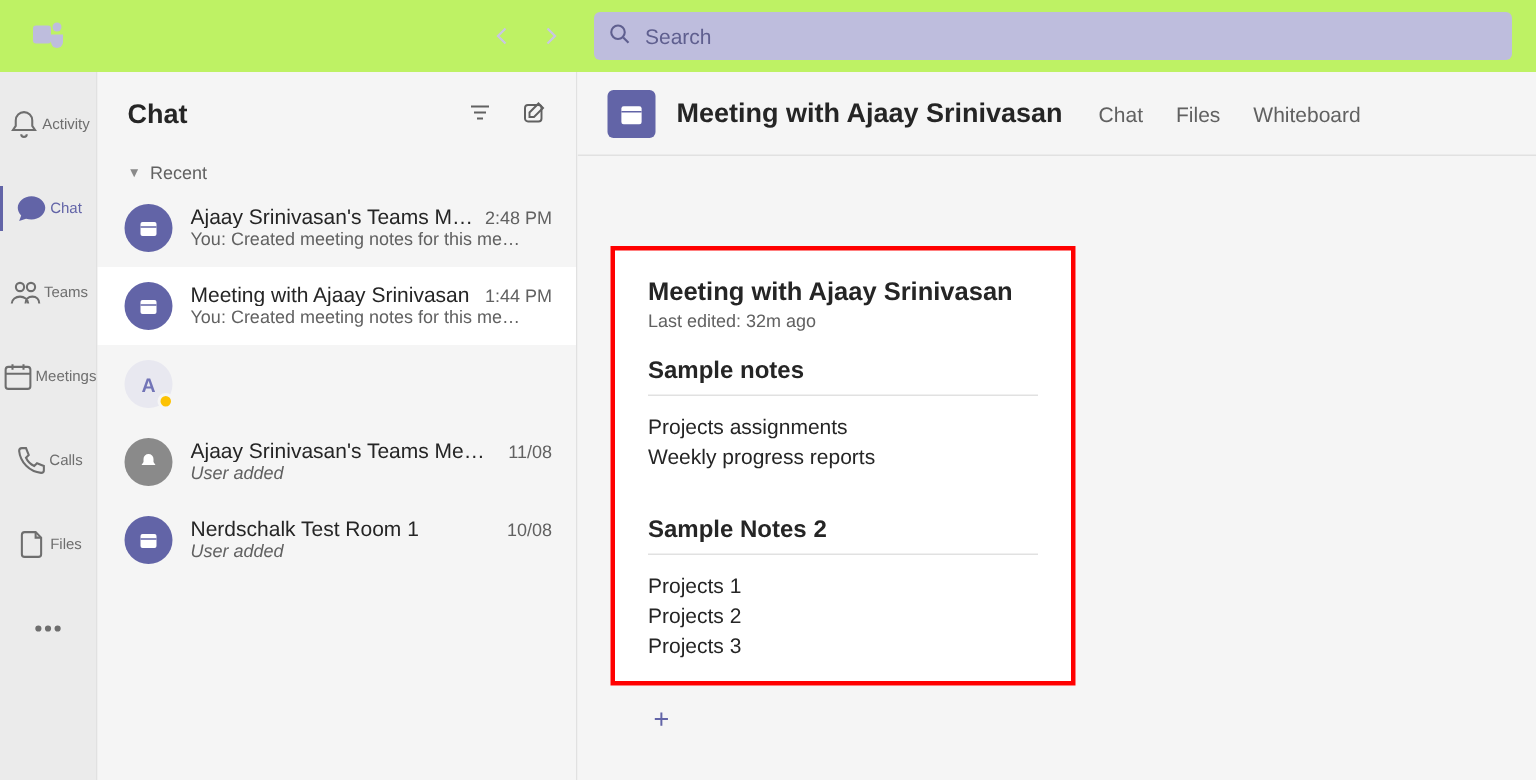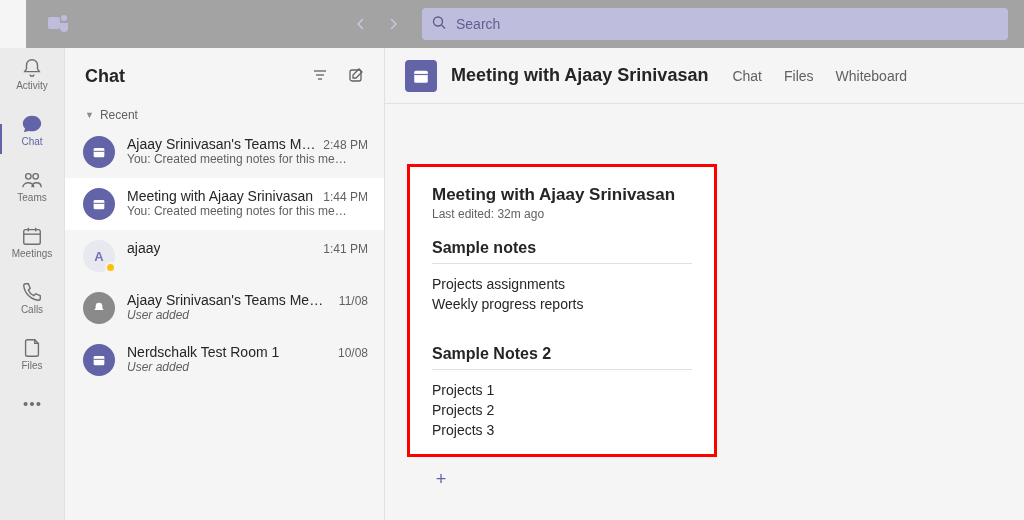--- a/index.html
+++ b/index.html
@@ -10,26 +10,25 @@
     background: #f5f5f5;
     width: 1024px;
     height: 520px;
     overflow: hidden;
     display: flex;
     flex-direction: column;
   }
   
   .titlebar {
     height: 48px;
-    background: #a3a3a3;
+    background: #bef264;
     display: flex;
     align-items: center;
     padding: 0 8px;
     gap: 8px;
-    margin-left: 26px;
   }
   .teams-logo {
     width: 48px;
     height: 48px;
     display: flex;
     align-items: center;
     justify-content: center;
   }
   .teams-logo svg { width: 24px; height: 24px; }
   .titlebar-spacer { flex: 0 0 250px; }
@@ -72,23 +71,23 @@
     display: flex;
     flex-direction: column;
     align-items: center;
     padding-top: 8px;
     gap: 2px;
   }
   .rail-item {
     width: 65px;
     height: 54px;
     display: flex;
-    flex-direction: column;
-    align-items: center;
-    justify-content: flex-start;
+    flex-direction: row;
+    align-items: center;
+    justify-content: center;
     gap: 0;
     color: #6e6e6e;
     font-size: 10px;
     cursor: pointer;
     position: relative;
   }
   .rail-item.active { color: #6264a7; }
   .rail-item.active::before {
     content: "";
     position: absolute;
@@ -384,24 +383,20 @@
             <div class="chat-top">
               <span class="chat-title">Meeting with Ajaay Srinivasan</span>
               <span class="chat-time">1:44 PM</span>
             </div>
             <div class="chat-preview">You: Created meeting notes for this me…</div>
           </div>
         </div>
         <div class="chat-item">
           <div class="avatar person">A<span class="presence"></span></div>
           <div class="chat-body">
-            <div class="chat-top">
-              <span class="chat-title">ajaay</span>
-              <span class="chat-time">1:41 PM</span>
-            </div>
           </div>
         </div>
         <div class="chat-item">
           <div class="avatar grey">
             <svg viewBox="0 0 24 24">
               <path d="M12 4a5 5 0 0 0-5 5v3l-2 3h14l-2-3V9a5 5 0 0 0-5-5z" fill="#fff"></path>
             </svg>
           </div>
           <div class="chat-body">
             <div class="chat-top">

